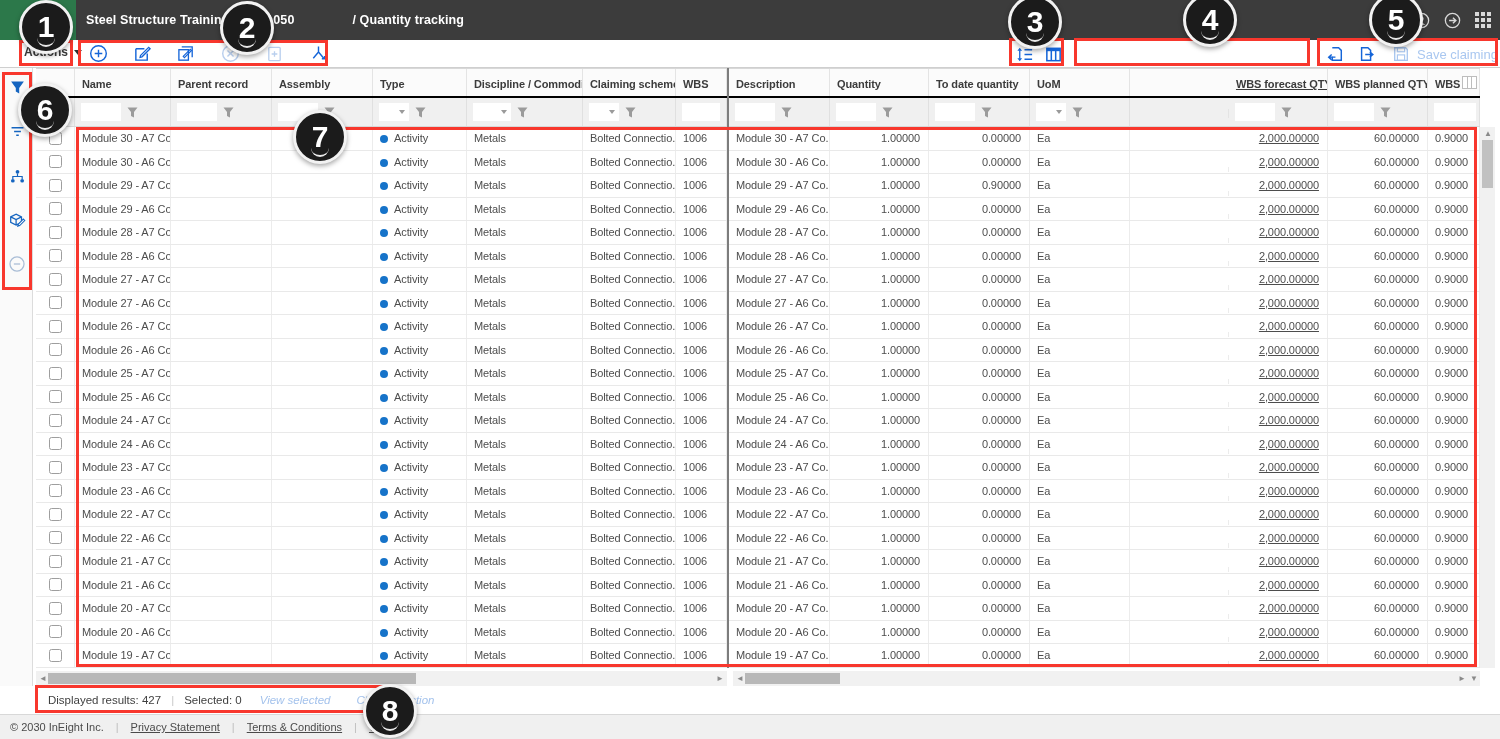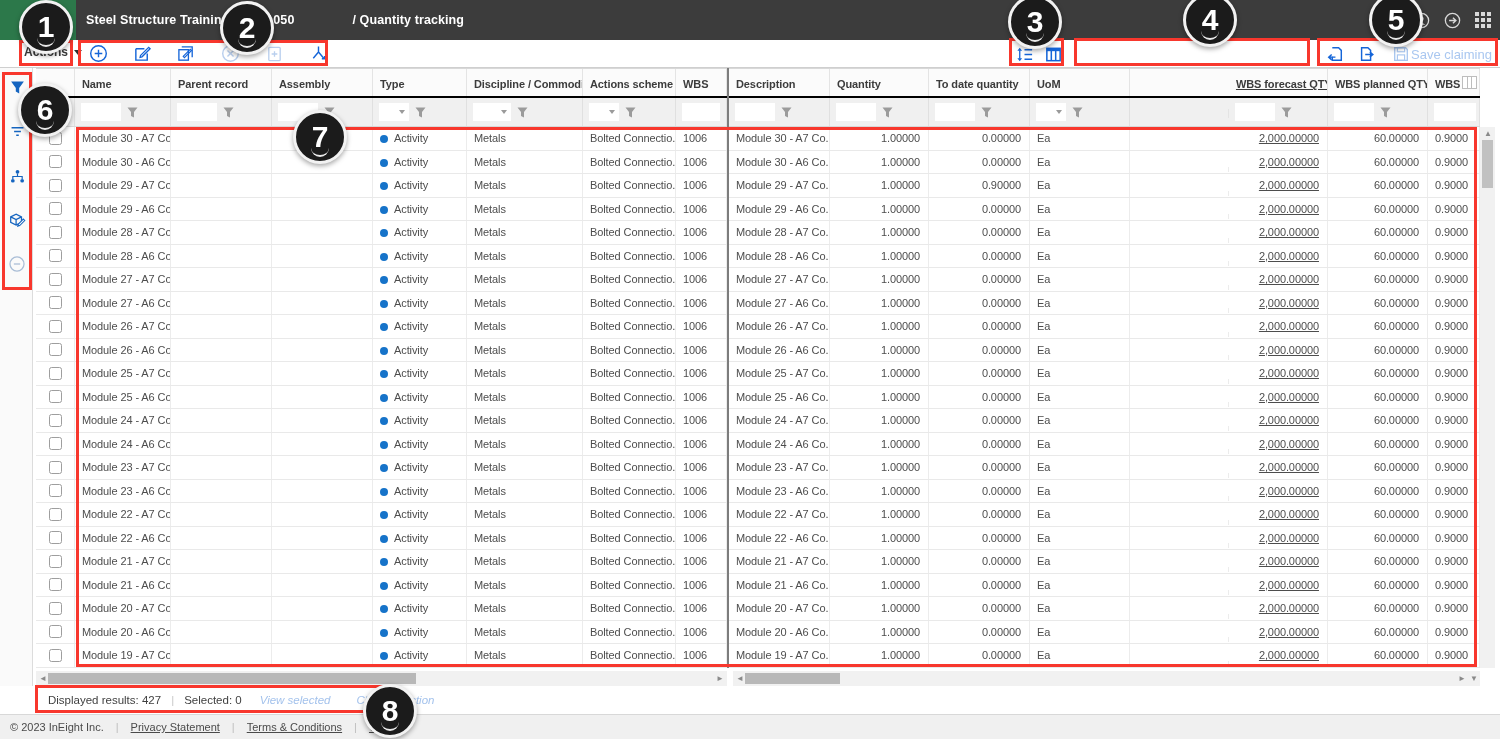--- a/index.html
+++ b/index.html
@@ -22,21 +22,21 @@
   .actions-btn { position:absolute; left:24px; top:5px; display:flex; align-items:center; gap:6px; font-size:12px; font-weight:700; color:#3a3a3a; cursor:pointer; background:none; border:none; font-family:inherit; }
   .actions-caret { width:0; height:0; border-left:4px solid transparent; border-right:4px solid transparent; border-top:5px solid #2f2f2f; }
   .tb-icons { position:absolute; left:88px; top:3px; display:flex; align-items:center; }
   .tbi { width:20px; height:20px; margin-right:24px; cursor:pointer; display:inline-flex; align-items:center; justify-content:center; }
   .rh-icons { position:absolute; left:1014px; top:4px; display:flex; gap:9px; }
   .view-wrap { position:absolute; left:1083px; top:3px; width:222px; height:22px; display:flex; align-items:center; cursor:pointer; }
   .view-label { font-size:12.5px; color:#3a3a3a; margin-right:8px; }
   .view-select { flex:1; height:22px; background:#fff; position:relative; }
   .view-caret { position:absolute; right:12px; top:9px; width:0; height:0; border-left:4.5px solid transparent; border-right:4.5px solid transparent; border-top:5.5px solid #2f2f2f; }
   .io-icons { position:absolute; left:1325px; top:4px; display:flex; align-items:center; }
-  .save-label { font-size:13px; color:#a9c7f0; cursor:default; }
+  .save-label { font-size:13px; color:#a9c7f0; margin-left:6px; cursor:default; }
 
   
   .rail { position:absolute; left:0; top:68px; width:33px; height:618px; background:#fafafa; border-right:1px solid #dcdcdc; }
   .rail .ric { position:absolute; left:7px; width:20px; height:20px; cursor:pointer; display:flex; align-items:center; justify-content:center; }
 
   
   .grid { position:absolute; left:36px; top:68px; width:1460px; height:618px; }
   .pane { position:absolute; top:0; overflow:hidden; }
   .pane-left  { left:0; width:691px; height:600px; }
   .pane-right { left:693px; width:751px; height:600px; }
@@ -282,21 +282,21 @@
   <div class="grid">
 
     <div class="pane pane-left">
       <div class="hrow">
         <div class="hcell w-cb"></div>
         <div class="hcell w-name">Name</div>
         <div class="hcell w-parent">Parent record</div>
         <div class="hcell w-assy">Assembly</div>
         <div class="hcell w-type">Type</div>
         <div class="hcell w-disc">Discipline / Commodity</div>
-        <div class="hcell w-claim">Actions scheme</div>
+        <div class="hcell w-claim">Claiming scheme</div>
         <div class="hcell w-wbs">WBS</div>
       </div>
       <div class="frow">
         <div class="fcell w-cb"></div>
         <div class="fcell w-name">
             <input class="finput" style="">
             <svg class="funnel" viewBox="0 0 11 11">
               <path d="M0.5 0.5 h10 L7 5 v5.5 L4 9 V5 Z" fill="#9b9b9b"></path>
             </svg>
           </div>
@@ -942,21 +942,21 @@
     <span class="lead">Displayed results: 427</span>
     <span class="sep">|</span>
     <span>Selected:  0</span>
     <span style="width:18px;"></span>
     <span class="res-link">View selected</span>
     <span style="width:26px;"></span>
     <span class="res-link">Clear Selection</span>
   </div>
 
   <footer class="bottombar">
-    <span class="lead">© 2023 InEight Inc.</span>
+    <span class="lead">© 2030 InEight Inc.</span>
     <span class="sep">|</span>
     <span class="blink">Privacy Statement</span>
     <span class="sep">|</span>
     <span class="blink">Terms &amp; Conditions</span>
     <span class="sep">|</span>
     <span class="blink">v 22.4</span>
   </footer>
 
   <div class="rbox b1"></div>
   <div class="rbox b2"></div>

